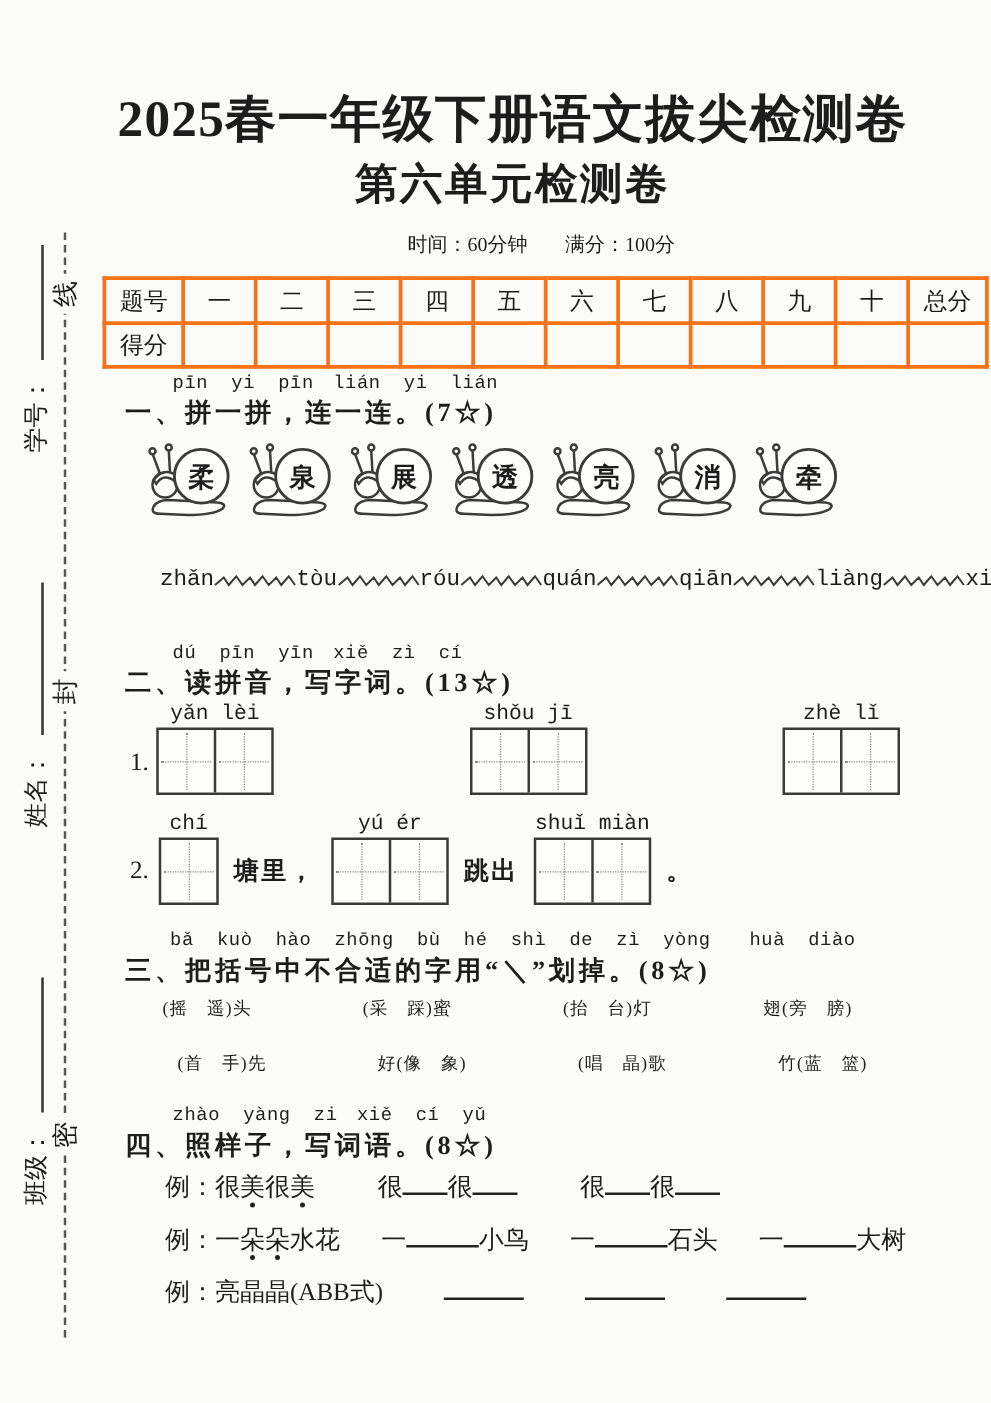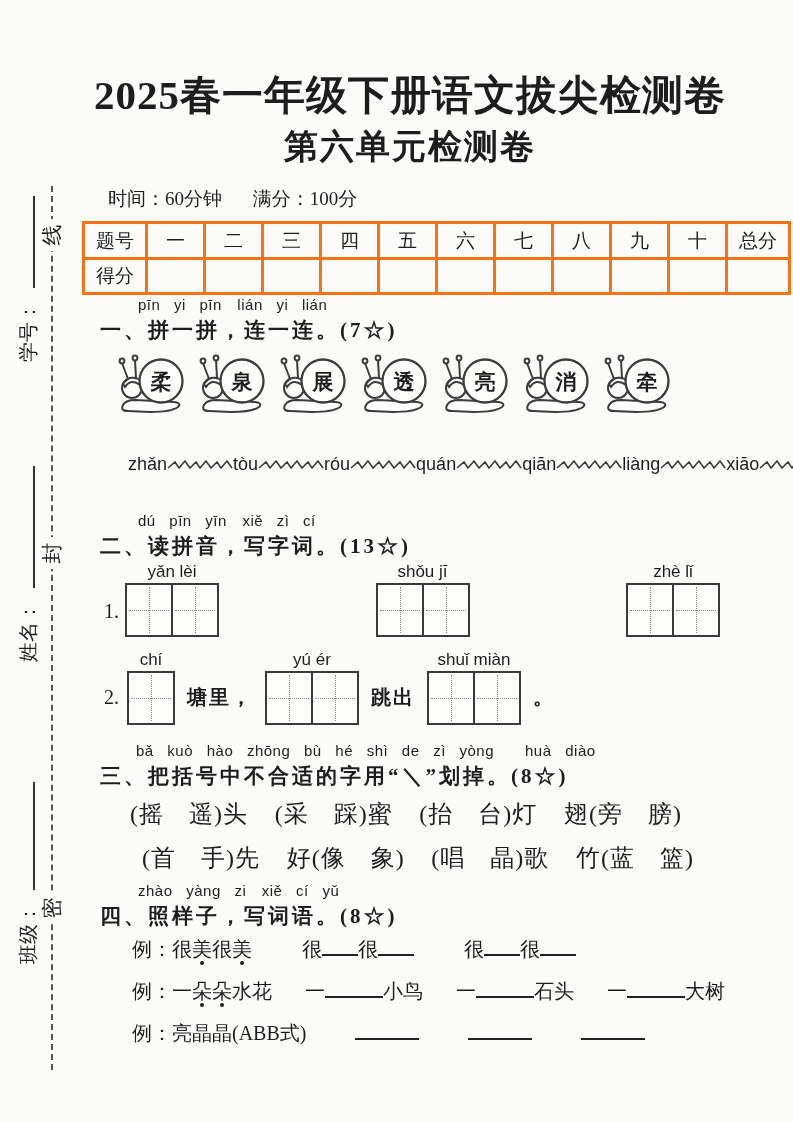--- a/index.html
+++ b/index.html
@@ -1,33 +1,33 @@
 <!DOCTYPE html>
 <html><head>
 <meta charset="utf-8">
 <style>
   html,body{margin:0;padding:0;background:#fbfbf9;}
   .page{position:relative;width:793px;height:1122px;background:#fbfbf9;overflow:hidden;
         font-family:"Liberation Serif","DejaVu Serif",serif;color:#1d1d1d;}
-  .pinyin{font-family:Liberation Sans, sans-serif;}
+  .pinyin{font-family:Liberation Mono, monospace;}
 
   
   .seal-line{position:absolute;left:51px;top:186px;height:884px;border-left:2px dashed #565656;}
   .seal-char{position:absolute;left:36px;width:32px;height:30px;line-height:30px;text-align:center;
              background:#fbfbf9;font-size:21px;transform:rotate(-90deg);}
   .v-field{position:absolute;left:13px;height:34px;transform-origin:0 0;transform:rotate(-90deg);
            font-size:20px;white-space:nowrap;display:flex;align-items:baseline;}
   .v-blank{display:inline-block;height:1em;border-bottom:2px solid #333;margin-left:14px;}
 
   
   .title{position:absolute;top:68px;left:60px;width:700px;text-align:center;
          font-size:41px;font-weight:bold;letter-spacing:1px;}
   .subtitle{position:absolute;top:124px;left:60px;width:700px;text-align:center;
             font-size:34px;font-weight:bold;letter-spacing:2px;}
-  .exam-info{position:absolute;top:186px;left:82px;width:676px;text-align:left;font-size:19px;}
+  .exam-info{position:absolute;top:186px;left:82px;width:676px;text-align:center;font-size:16px;}
   .exam-info span{margin-left:26px;}
 
   
   .score-table{position:absolute;left:82px;top:221px;border-collapse:collapse;}
   .score-table td{border:3px solid #f97316;text-align:center;font-size:19px;padding:0;}
   .score-table tr:nth-child(1) td{height:33px;}
   .score-table tr:nth-child(2) td{height:32px;}
   .td-wide{width:60px;} .td-num{width:55px;}
 
   
@@ -58,21 +58,21 @@
   .write-row{position:absolute;display:flex;align-items:flex-end;}
   #item1{left:104px;top:562px;width:616px;}
   #item1 .groups{display:flex;justify-content:space-between;flex:1;}
   #item1 .num{font-size:20px;margin-right:6px;margin-bottom:14px;}
   #item2{left:104px;top:650px;}
   #item2 .num{font-size:20px;margin-right:8px;margin-bottom:16px;}
   #item2 .mid{font-size:20px;font-weight:bold;margin:0 12px 14px 12px;letter-spacing:2px;}
 
   
   .opt-row{position:absolute;left:130px;width:552px;display:flex;justify-content:space-between;
-           font-size:24px;letter-spacing:1px;}
+           font-size:14px;letter-spacing:1px;}
   #opt-row-1{top:798px;} #opt-row-2{top:842px;margin-left:12px;}
 
   
   .ex-row{position:absolute;left:132px;font-size:20px;white-space:nowrap;}
   #ex-row-a{top:934px;} #ex-row-b{top:976px;} #ex-row-c{top:1018px;}
   .blank{display:inline-block;height:1em;border-bottom:2px solid #222;vertical-align:baseline;}
   .b34{width:36px;} .b58{width:58px;} .b64{width:64px;margin-left:44px;}
   .gap45{margin-left:45px;} .gap28{margin-left:28px;}
   .dot-under{position:relative;}
   .dot-under::after{content:"";position:absolute;left:50%;margin-left:-2px;bottom:-5px;

